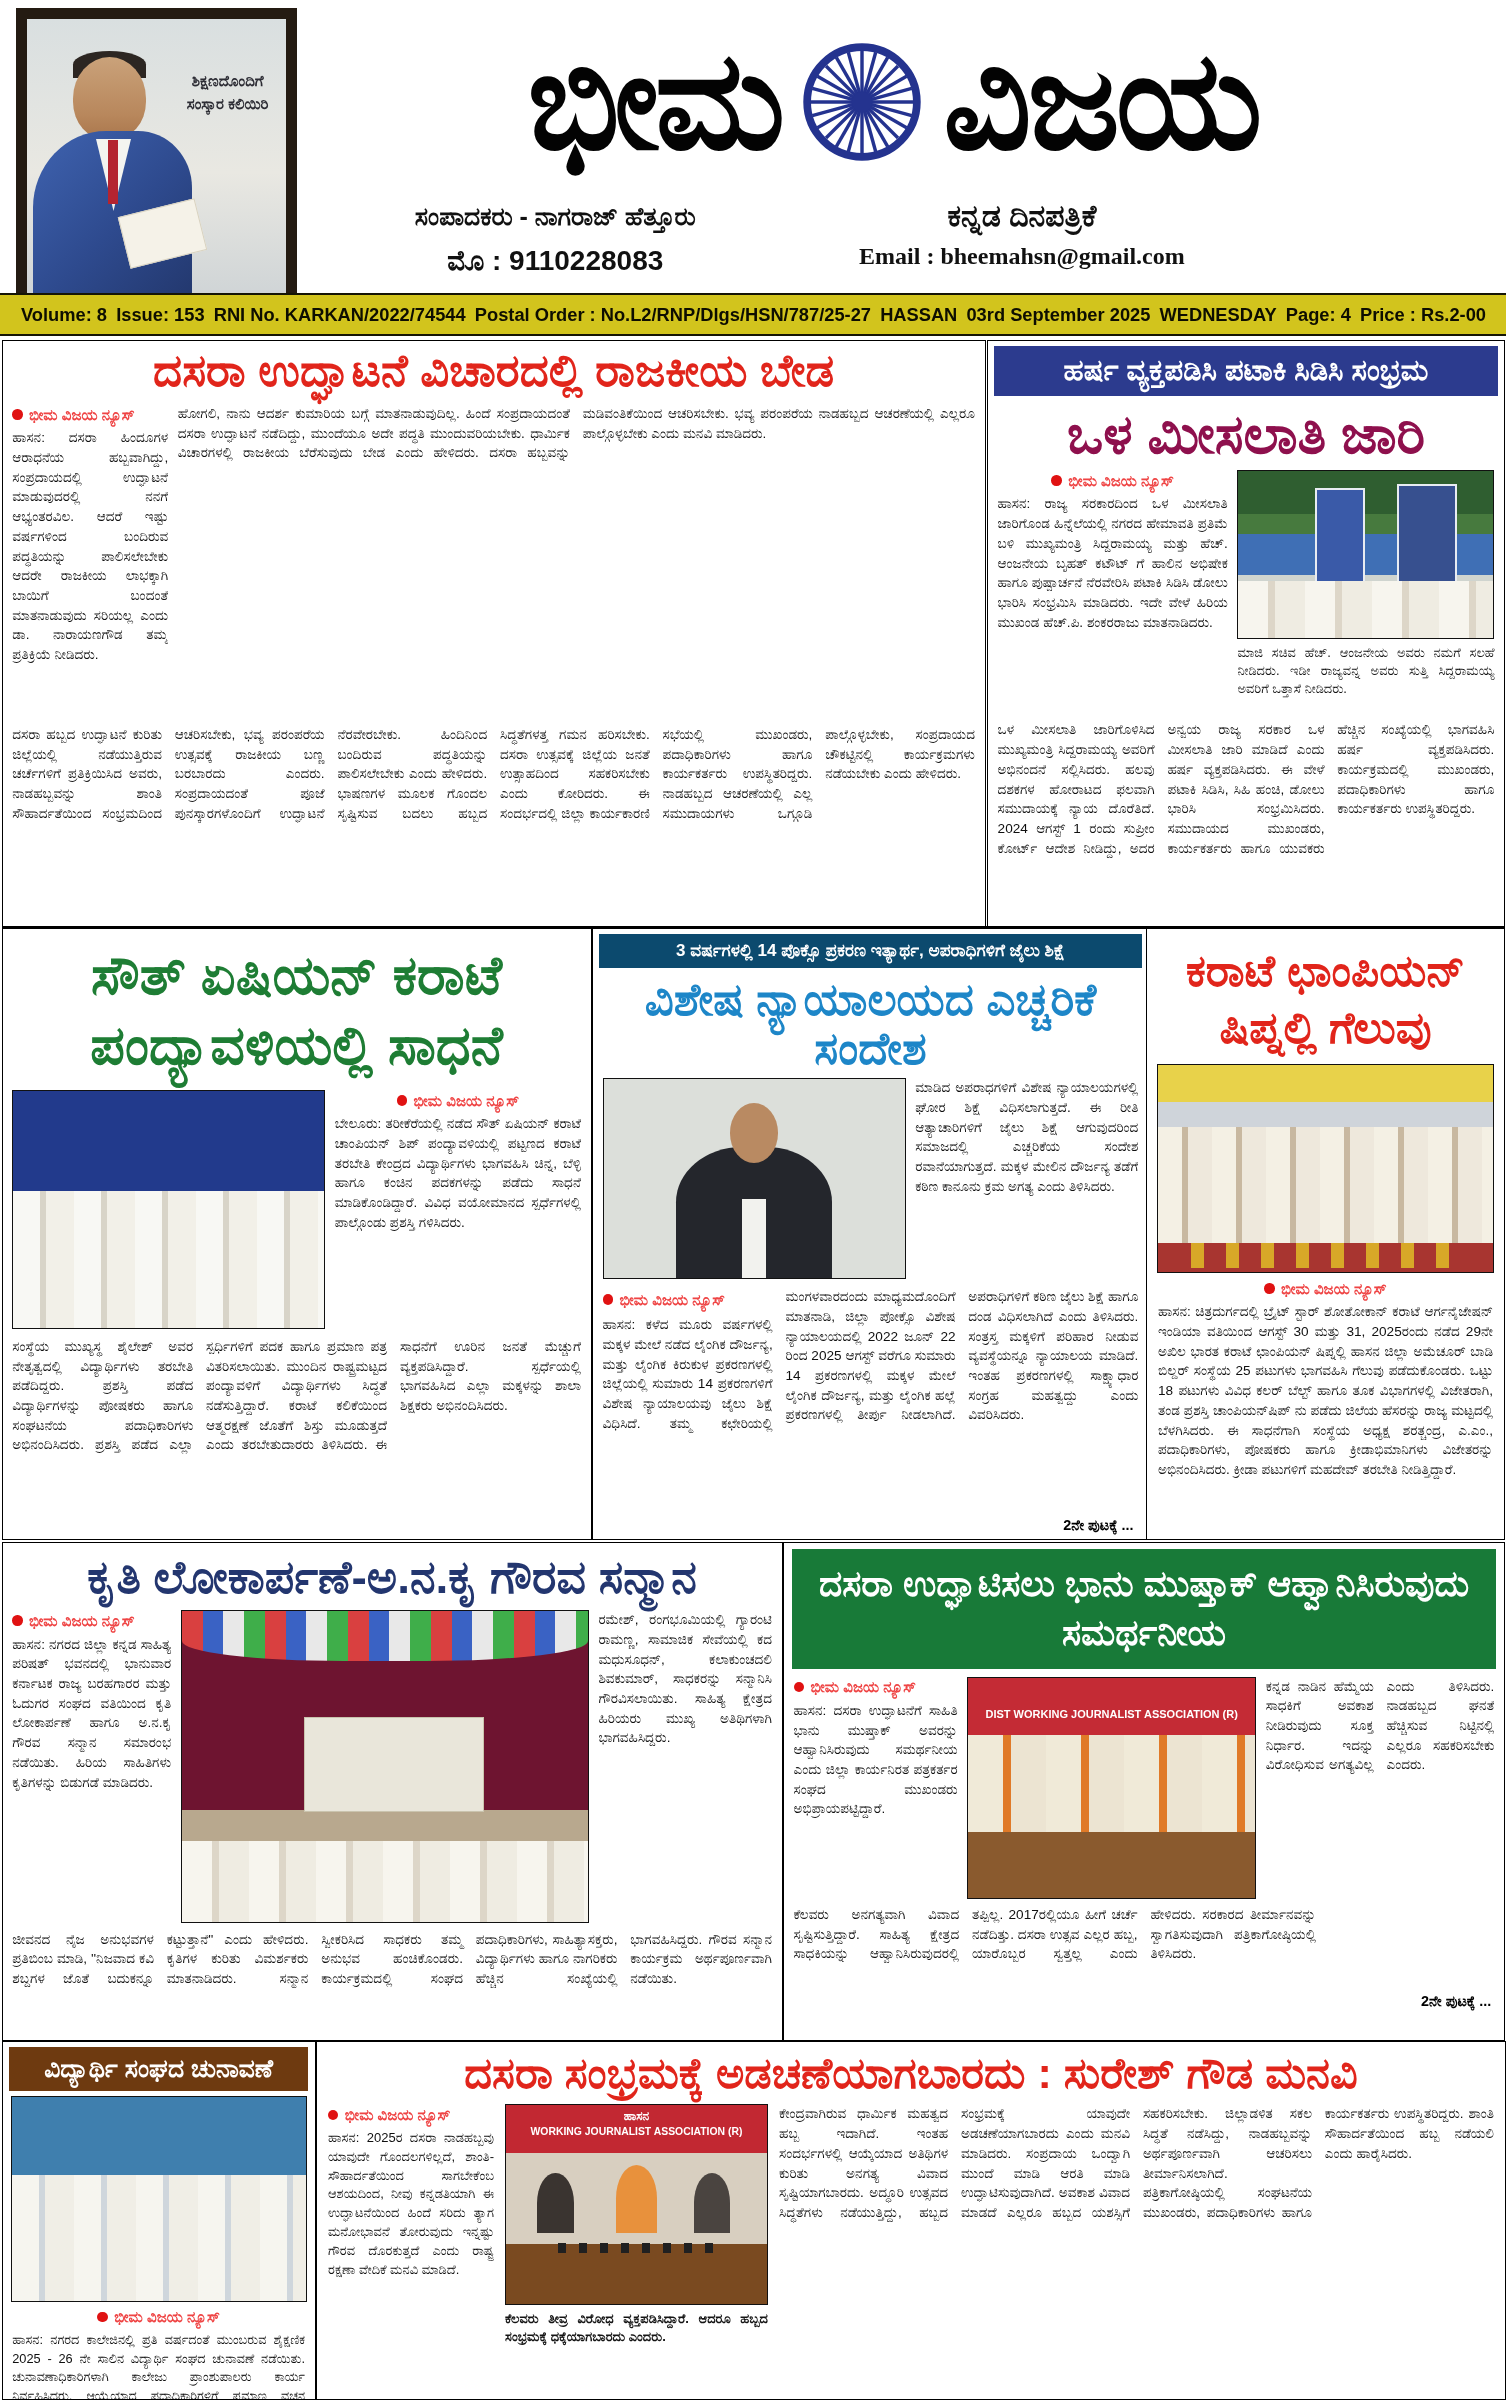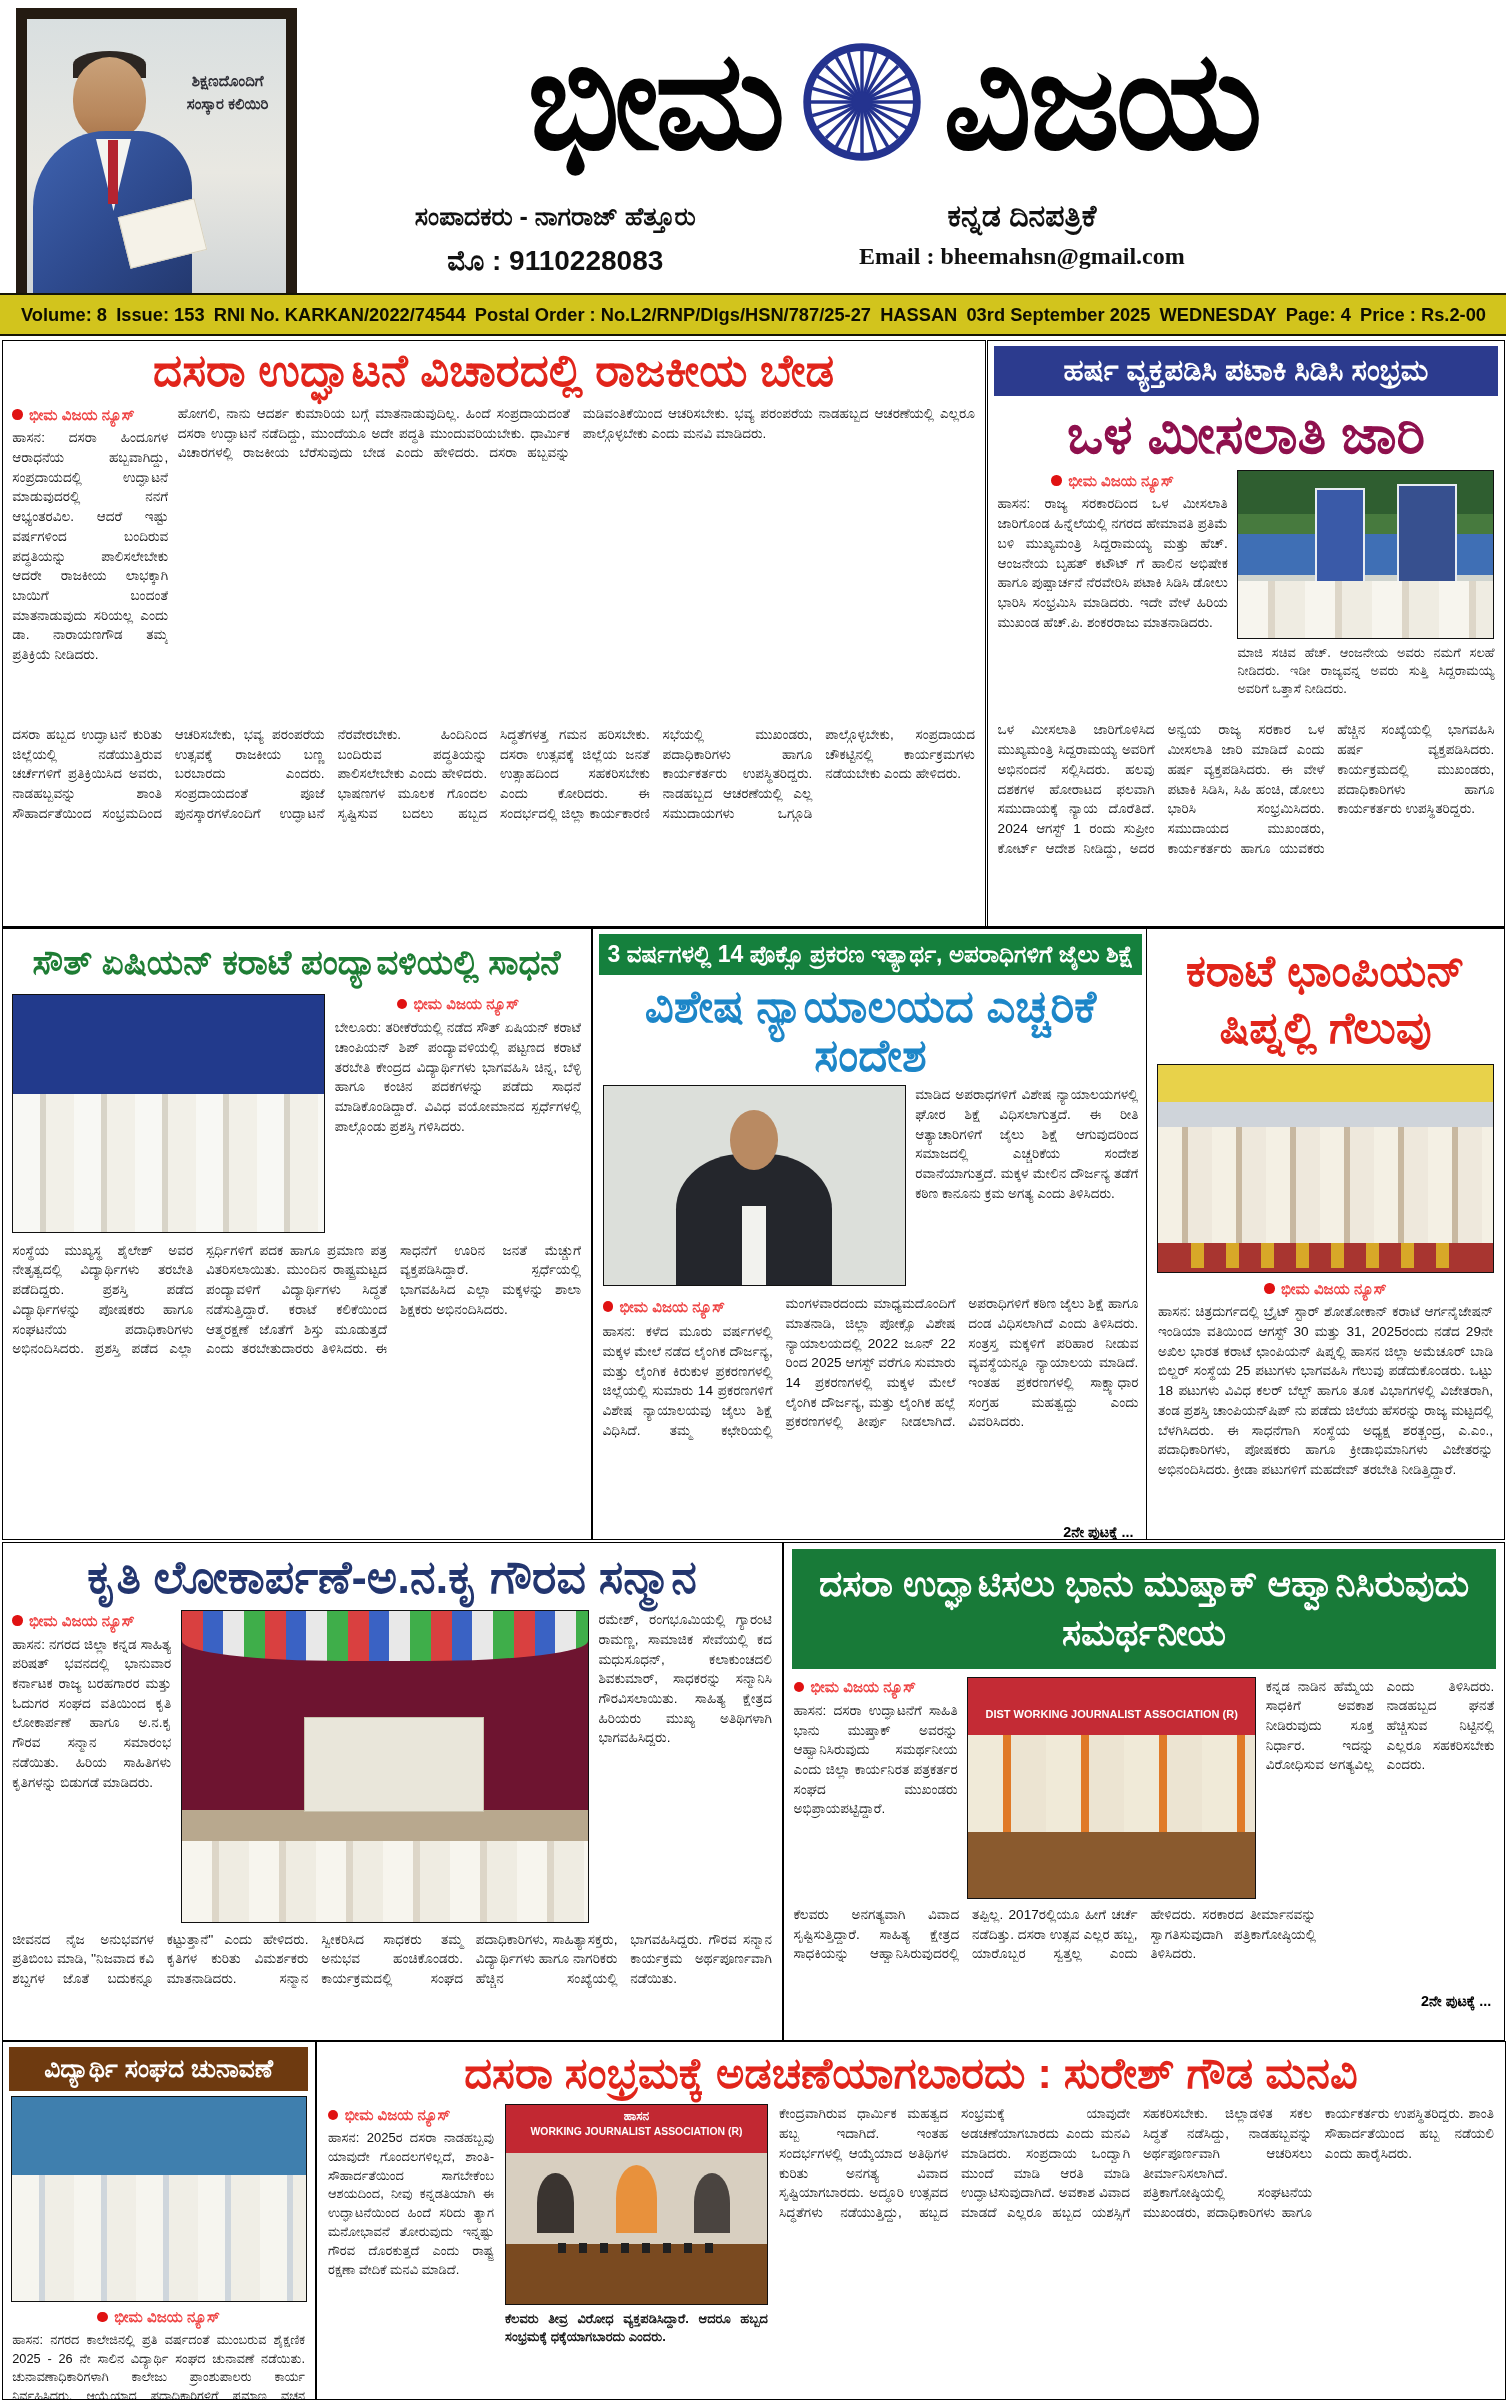--- a/index.html
+++ b/index.html
@@ -145,35 +145,35 @@
           <div style="position:absolute;left:62%;top:8%;width:22%;height:64%;background:#37508f;border:2.4px solid #e8ecf2;"></div>
           <div class="crowd" style="height:34%;"></div>
         </div>
         <div class="caption" style="margin-top:4.8px;font-weight:normal;">ಮಾಜಿ ಸಚಿವ ಹೆಚ್. ಆಂಜನೇಯ ಅವರು ನಮಗೆ ಸಲಹೆ ನೀಡಿದರು. ಇಡೀ ರಾಜ್ಯವನ್ನ ಅವರು ಸುತ್ತಿ ಸಿದ್ದರಾಮಯ್ಯ ಅವರಿಗೆ ಒತ್ತಾಸೆ ನೀಡಿದರು.</div>
       </div>
     </div>
     <div class="body cols3" style="margin:6.4px 9.6px 0;height:188px;">ಒಳ ಮೀಸಲಾತಿ ಜಾರಿಗೊಳಿಸಿದ ಮುಖ್ಯಮಂತ್ರಿ ಸಿದ್ದರಾಮಯ್ಯ ಅವರಿಗೆ ಅಭಿನಂದನೆ ಸಲ್ಲಿಸಿದರು. ಹಲವು ದಶಕಗಳ ಹೋರಾಟದ ಫಲವಾಗಿ ಸಮುದಾಯಕ್ಕೆ ನ್ಯಾಯ ದೊರೆತಿದೆ. 2024 ಆಗಸ್ಟ್ 1 ರಂದು ಸುಪ್ರೀಂ ಕೋರ್ಟ್ ಆದೇಶ ನೀಡಿದ್ದು, ಅದರ ಅನ್ವಯ ರಾಜ್ಯ ಸರಕಾರ ಒಳ ಮೀಸಲಾತಿ ಜಾರಿ ಮಾಡಿದೆ ಎಂದು ಹರ್ಷ ವ್ಯಕ್ತಪಡಿಸಿದರು. ಈ ವೇಳೆ ಪಟಾಕಿ ಸಿಡಿಸಿ, ಸಿಹಿ ಹಂಚಿ, ಡೋಲು ಭಾರಿಸಿ ಸಂಭ್ರಮಿಸಿದರು. ಸಮುದಾಯದ ಮುಖಂಡರು, ಕಾರ್ಯಕರ್ತರು ಹಾಗೂ ಯುವಕರು ಹೆಚ್ಚಿನ ಸಂಖ್ಯೆಯಲ್ಲಿ ಭಾಗವಹಿಸಿ ಹರ್ಷ ವ್ಯಕ್ತಪಡಿಸಿದರು. ಕಾರ್ಯಕ್ರಮದಲ್ಲಿ ಮುಖಂಡರು, ಪದಾಧಿಕಾರಿಗಳು ಹಾಗೂ ಕಾರ್ಯಕರ್ತರು ಉಪಸ್ಥಿತರಿದ್ದರು.</div>
   </div>
 
   <div class="art" style="left:1.6px;top:926px;width:590px;height:614px;border-top-width:3.2px;">
-    <div class="hl" style="color:#1e7d34;font-size:34px;line-height:1.3;padding:11px 4.8px 6.4px;">ಸೌತ್ ಏಷಿಯನ್ ಕರಾಟೆ ಪಂದ್ಯಾವಳಿಯಲ್ಲಿ ಸಾಧನೆ</div>
+    <div class="hl" style="color:#1e7d34;font-size:54px;line-height:1.3;padding:11px 4.8px 6.4px;">ಸೌತ್ ಏಷಿಯನ್ ಕರಾಟೆ ಪಂದ್ಯಾವಳಿಯಲ್ಲಿ ಸಾಧನೆ</div>
     <div style="display:flex;gap:9.6px;padding:3.2px 9.6px 0;height:239px;">
       <div class="photo" style="width:313px;flex:0 0 auto;height:100%;background:linear-gradient(180deg,#223a8c 0 44%,#3b55b0 44% 58%,#b8433a 58% 100%);">
         <div class="crowd" style="height:58%;background:repeating-linear-gradient(90deg,#f8f8f4 0 27px,#d8d4c8 27px 33px,#f2f0e8 33px 61px);"></div>
       </div>
       <div style="flex:1;">
         <div class="byline" style="text-align:center;"><span class="dot"></span><span>ಭೀಮ ವಿಜಯ ನ್ಯೂಸ್</span></div>
         <div class="body" style="height:209px;">ಬೇಲೂರು: ತರೀಕೆರೆಯಲ್ಲಿ ನಡೆದ ಸೌತ್ ಏಷಿಯನ್ ಕರಾಟೆ ಚಾಂಪಿಯನ್ ಶಿಪ್ ಪಂದ್ಯಾವಳಿಯಲ್ಲಿ ಪಟ್ಟಣದ ಕರಾಟೆ ತರಬೇತಿ ಕೇಂದ್ರದ ವಿದ್ಯಾರ್ಥಿಗಳು ಭಾಗವಹಿಸಿ ಚಿನ್ನ, ಬೆಳ್ಳಿ ಹಾಗೂ ಕಂಚಿನ ಪದಕಗಳನ್ನು ಪಡೆದು ಸಾಧನೆ ಮಾಡಿಕೊಂಡಿದ್ದಾರೆ. ವಿವಿಧ ವಯೋಮಾನದ ಸ್ಪರ್ಧೆಗಳಲ್ಲಿ ಪಾಲ್ಗೊಂಡು ಪ್ರಶಸ್ತಿ ಗಳಿಸಿದರು.</div>
       </div>
     </div>
     <div class="body cols3" style="margin:8px 9.6px 0;height:212px;">ಸಂಸ್ಥೆಯ ಮುಖ್ಯಸ್ಥ ಶೈಲೇಶ್ ಅವರ ನೇತೃತ್ವದಲ್ಲಿ ವಿದ್ಯಾರ್ಥಿಗಳು ತರಬೇತಿ ಪಡೆದಿದ್ದರು. ಪ್ರಶಸ್ತಿ ಪಡೆದ ವಿದ್ಯಾರ್ಥಿಗಳನ್ನು ಪೋಷಕರು ಹಾಗೂ ಸಂಘಟನೆಯ ಪದಾಧಿಕಾರಿಗಳು ಅಭಿನಂದಿಸಿದರು. ಪ್ರಶಸ್ತಿ ಪಡೆದ ಎಲ್ಲಾ ಸ್ಪರ್ಧಿಗಳಿಗೆ ಪದಕ ಹಾಗೂ ಪ್ರಮಾಣ ಪತ್ರ ವಿತರಿಸಲಾಯಿತು. ಮುಂದಿನ ರಾಷ್ಟ್ರಮಟ್ಟದ ಪಂದ್ಯಾವಳಿಗೆ ವಿದ್ಯಾರ್ಥಿಗಳು ಸಿದ್ಧತೆ ನಡೆಸುತ್ತಿದ್ದಾರೆ. ಕರಾಟೆ ಕಲಿಕೆಯಿಂದ ಆತ್ಮರಕ್ಷಣೆ ಜೊತೆಗೆ ಶಿಸ್ತು ಮೂಡುತ್ತದೆ ಎಂದು ತರಬೇತುದಾರರು ತಿಳಿಸಿದರು. ಈ ಸಾಧನೆಗೆ ಊರಿನ ಜನತೆ ಮೆಚ್ಚುಗೆ ವ್ಯಕ್ತಪಡಿಸಿದ್ದಾರೆ. ಸ್ಪರ್ಧೆಯಲ್ಲಿ ಭಾಗವಹಿಸಿದ ಎಲ್ಲಾ ಮಕ್ಕಳನ್ನು ಶಾಲಾ ಶಿಕ್ಷಕರು ಅಭಿನಂದಿಸಿದರು.</div>
   </div>
 
   <div class="art" style="left:592px;top:926px;width:557px;height:614px;border-top-width:3.2px;">
-    <div class="kicker" style="margin:4.8px 6.4px 0;background:#15803d;font-size:23px;padding:7.2px 1.6px;">3 ವರ್ಷಗಳಲ್ಲಿ 14 ಪೊಕ್ಸೊ  ಪ್ರಕರಣ ಇತ್ಯಾರ್ಥ, ಅಪರಾಧಿಗಳಿಗೆ ಜೈಲು ಶಿಕ್ಷೆ</div>
+    <div class="kicker" style="margin:4.8px 6.4px 0;background:#0c4a6e;font-size:17px;padding:7.2px 1.6px;">3 ವರ್ಷಗಳಲ್ಲಿ 14 ಪೊಕ್ಸೊ  ಪ್ರಕರಣ ಇತ್ಯಾರ್ಥ, ಅಪರಾಧಿಗಳಿಗೆ ಜೈಲು ಶಿಕ್ಷೆ</div>
     <div class="hl" style="color:#1d86c8;font-size:45px;padding:8px 0 4.8px;">ವಿಶೇಷ ನ್ಯಾಯಾಲಯದ ಎಚ್ಚರಿಕೆ ಸಂದೇಶ</div>
     <div style="display:flex;gap:9.6px;padding:0 9.6px;height:201px;">
       <div class="photo" style="width:303px;flex:0 0 auto;height:100%;background:linear-gradient(180deg,#dcdfda 0 100%);">
         <div style="position:absolute;left:24%;bottom:0;width:52%;height:66%;border-radius:42% 42% 0 0;background:#24262c;"></div>
         <div style="position:absolute;left:42%;top:12%;width:16%;height:30%;border-radius:50%;background:#b98a62;"></div>
         <div style="position:absolute;left:46%;bottom:0;width:8%;height:40%;background:#f2f2ee;"></div>
       </div>
       <div class="body" style="flex:1;height:100%;">ಮಾಡಿದ ಅಪರಾಧಗಳಿಗೆ ವಿಶೇಷ ನ್ಯಾಯಾಲಯಗಳಲ್ಲಿ ಘೋರ ಶಿಕ್ಷೆ ವಿಧಿಸಲಾಗುತ್ತದೆ. ಈ ರೀತಿ ಆತ್ಯಾಚಾರಿಗಳಿಗೆ ಜೈಲು ಶಿಕ್ಷೆ ಆಗುವುದರಿಂದ ಸಮಾಜದಲ್ಲಿ ಎಚ್ಚರಿಕೆಯ ಸಂದೇಶ ರವಾನೆಯಾಗುತ್ತದೆ. ಮಕ್ಕಳ ಮೇಲಿನ ದೌರ್ಜನ್ಯ ತಡೆಗೆ ಕಠಿಣ ಕಾನೂನು ಕ್ರಮ ಅಗತ್ಯ ಎಂದು ತಿಳಿಸಿದರು.</div>
     </div>
     <div style="position:relative;margin:8px 9.6px 0;height:284px;">

